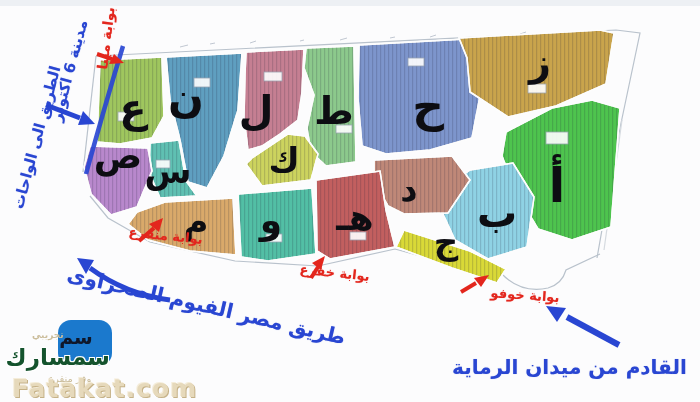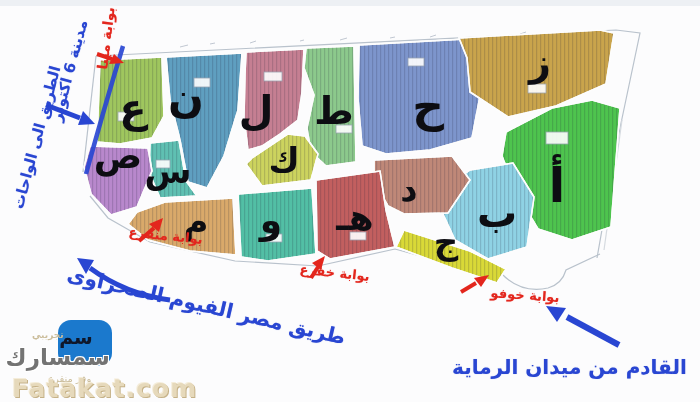--- a/index.html
+++ b/index.html
@@ -21,21 +21,21 @@
   .lbl-khufu{right:140px;top:290px;transform:rotate(4deg);transform-origin:top right;}
   .watermark{position:absolute;left:12px;top:318px;width:175px;height:84px;z-index:6;}
   .wm-bubble{position:absolute;left:46px;top:2px;width:54px;height:46px;background:#1b79cd;
              border-radius:13px;}
   .wm-bubble:after{content:"";position:absolute;left:6px;bottom:-9px;width:0;height:0;
              border:10px solid transparent;border-top-color:#1b79cd;border-left-width:4px;}
   .wm-glyph{position:absolute;left:0;top:6px;width:36px;text-align:center;color:#0f172a;
             font-weight:bold;font-size:19px;}
   .wm-top{position:absolute;left:20px;top:12px;font-size:9px;color:#cbbd9b;direction:rtl;font-weight:bold;}
   .wm-word{position:absolute;left:-2px;top:26px;width:100px;text-align:center;font-size:23px;
-           font-weight:bold;color:#737373;direction:rtl;
+           font-weight:bold;color:#14532d;direction:rtl;
            text-shadow:-1px -1px 0 #fff,1px -1px 0 #fff,-1px 1px 0 #fff,1px 1px 0 #fff;}
   .wm-bottom{position:absolute;left:36px;top:55px;font-size:10px;color:#cbbd9b;direction:rtl;}
   .wm-site{position:absolute;left:0px;top:56px;font-size:25px;font-weight:bold;letter-spacing:1px;
            color:#e6d9bb;text-shadow:1px 1px 0 #c5b187,-1px -1px 0 #f4ecd9;}
   text.dl{fill:#0d0d12;font-weight:bold;text-anchor:middle;font-family:"DejaVu Sans",sans-serif;}
 </style>
 </head>
 <body>
 
 <div class="stage">

